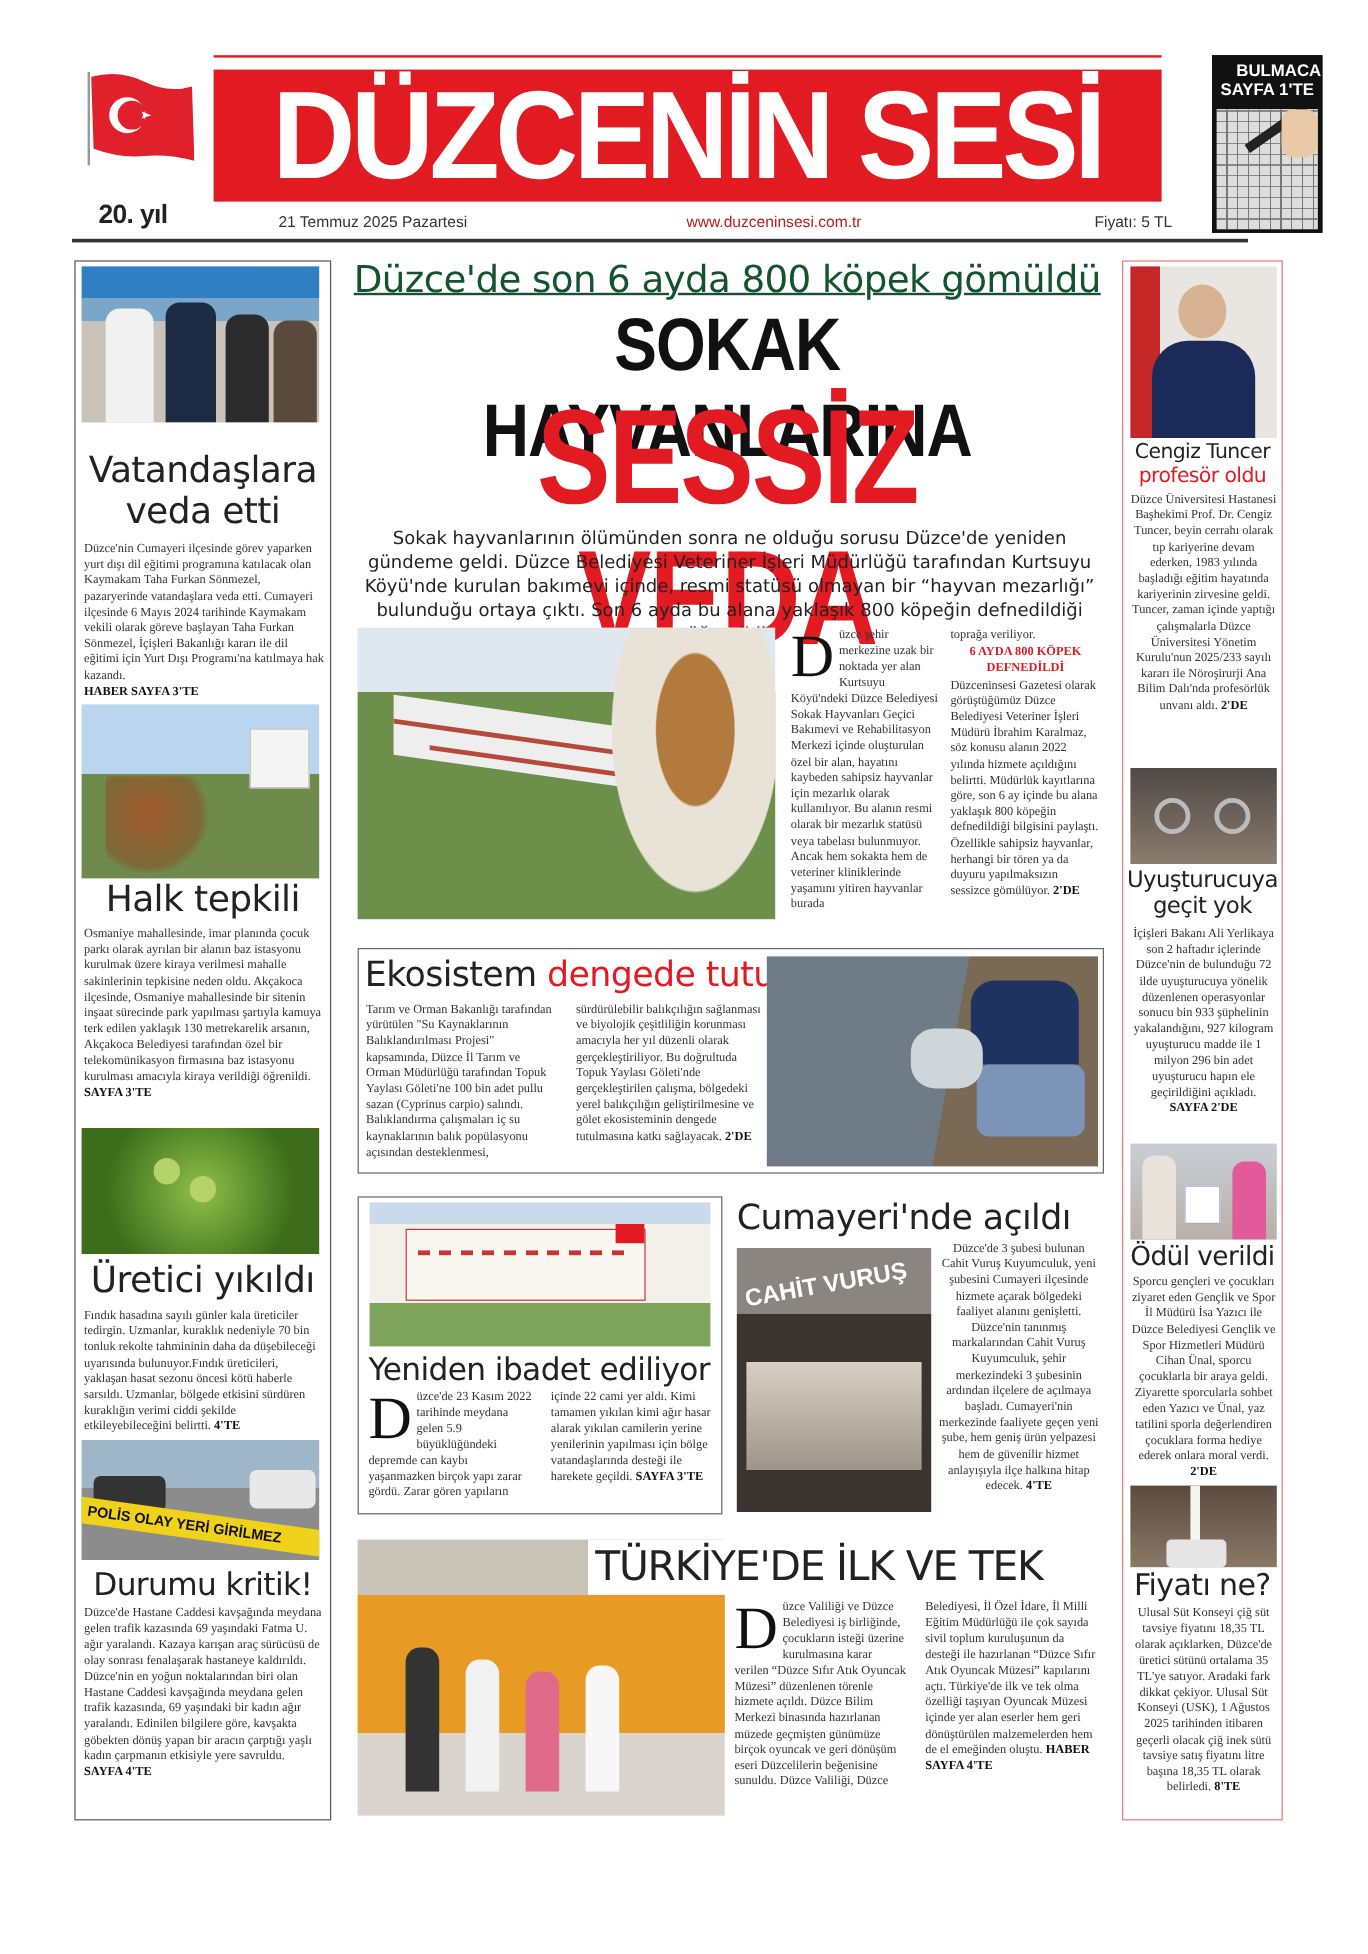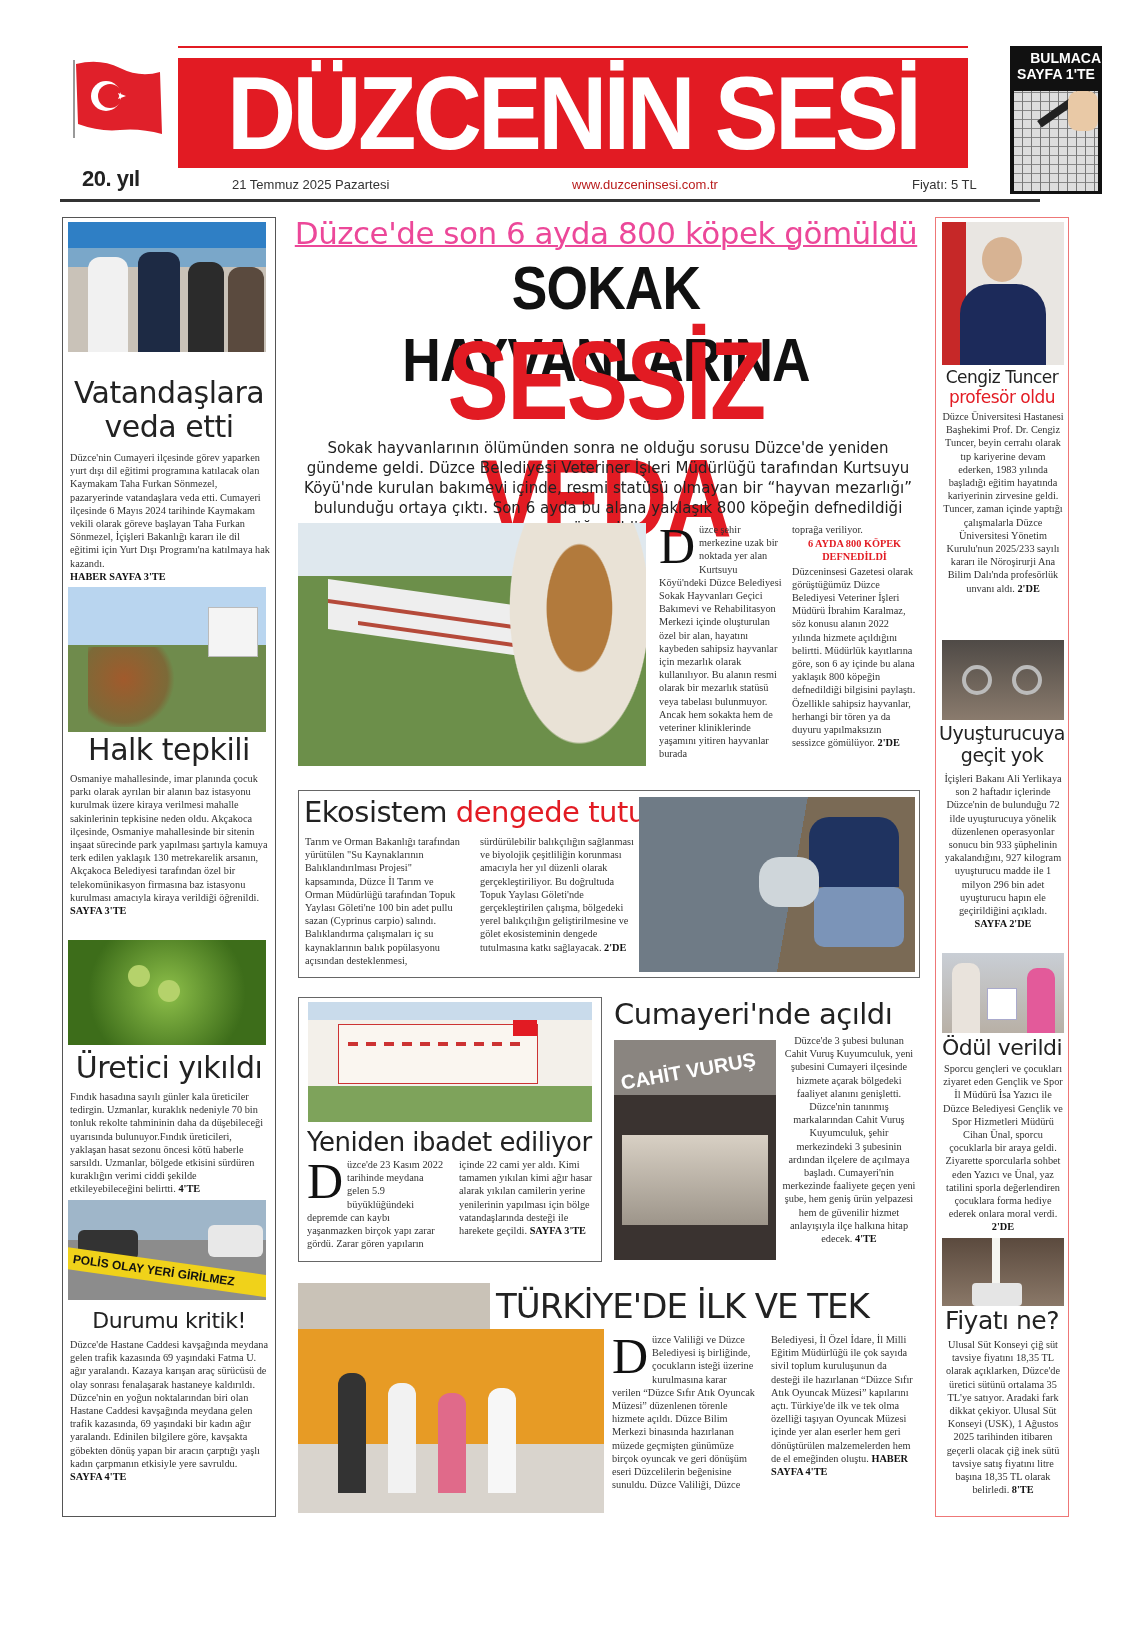--- a/index.html
+++ b/index.html
@@ -88,28 +88,28 @@
 </div>
 <div class="abs body-text" style="left:70px;top:1090px;width:200px">
   <span>Fındık hasadına sayılı günler kala üreticiler tedirgin. Uzmanlar, kuraklık nedeniyle 70 bin tonluk rekolte tahmininin daha da düşebileceği uyarısında bulunuyor.Fındık üreticileri, yaklaşan hasat sezonu öncesi kötü haberle sarsıldı. Uzmanlar, bölgede etkisini sürdüren kuraklığın verimi ciddi şekilde etkileyebileceğini belirtti.</span> <b>4'TE</b>
 </div>
 
 <div class="img" style="left:68px;top:1200px;width:198px;height:100px;background:linear-gradient(180deg,#9fb6c9 0 40%,#8c8c8c 40% 100%)">
   <div style="position:absolute;left:10px;top:30px;width:60px;height:30px;background:#333;border-radius:6px"></div>
   <div style="position:absolute;left:140px;top:25px;width:55px;height:32px;background:#e8e8e8;border-radius:6px"></div>
   <div class="cond" style="position:absolute;left:-10px;top:62px;width:230px;height:22px;background:#f0d21a;color:#111;font-weight:bold;font-size:12px;line-height:22px;transform:rotate(8deg);white-space:nowrap;padding-left:14px">POLİS  OLAY YERİ GİRİLMEZ</div>
 </div>
-<div class="abs hl center" style="left:62px;top:1303px;width:214px;font-size:22px;line-height:36px">
+<div class="abs hl center" style="left:62px;top:1303px;width:214px;font-size:26px;line-height:36px">
   <span>Durumu kritik!</span>
 </div>
 <div class="abs body-text" style="left:70px;top:1338px;width:200px">
   <span>Düzce'de Hastane Caddesi kavşağında meydana gelen trafik kazasında 69 yaşındaki Fatma U. ağır yaralandı. Kazaya karışan araç sürücüsü de olay sonrası fenalaşarak hastaneye kaldırıldı. Düzce'nin en yoğun noktalarından biri olan Hastane Caddesi kavşağında meydana gelen trafik kazasında, 69 yaşındaki bir kadın ağır yaralandı. Edinilen bilgilere göre, kavşakta göbekten dönüş yapan bir aracın çarptığı yaşlı kadın çarpmanın etkisiyle yere savruldu.</span><br><b>SAYFA 4'TE</b>
 </div>
 
-<div class="abs hl center" style="left:292px;top:213px;width:628px;font-size:31px;line-height:40px;color:#ec4899;text-decoration:underline;text-decoration-thickness:2px">
+<div class="abs hl center" style="left:292px;top:213px;width:628px;font-size:31px;line-height:40px;color:#14532d;text-decoration:underline;text-decoration-thickness:2px">
   <span>Düzce'de son 6 ayda 800 köpek gömüldü</span>
 </div>
 <div class="abs cond center" style="left:292px;top:252px;width:628px;font-size:62px;line-height:72px;font-weight:bold;color:#111;letter-spacing:-1px;transform:scaleX(0.86);transform-origin:center">
   <span>SOKAK HAYVANLARINA</span>
 </div>
 <div class="abs cond center" style="left:292px;top:322px;width:628px;font-size:112px;line-height:118px;font-weight:bold;color:#e21b23;letter-spacing:-2px;transform:scaleX(0.82);transform-origin:center">
   <span>SESSİZ VEDA</span>
 </div>
 <div class="abs sans center" style="left:296px;top:438px;width:624px;font-size:15px;line-height:20px;color:#222">
   <span>Sokak hayvanlarının ölümünden sonra ne olduğu sorusu Düzce'de yeniden gündeme geldi. Düzce Belediyesi Veteriner İşleri Müdürlüğü tarafından Kurtsuyu Köyü'nde kurulan bakımevi içinde, resmi statüsü olmayan bir “hayvan mezarlığı” bulunduğu ortaya çıktı. Son 6 ayda bu alana yaklaşık 800 köpeğin defnedildiği öğrenildi.</span>

